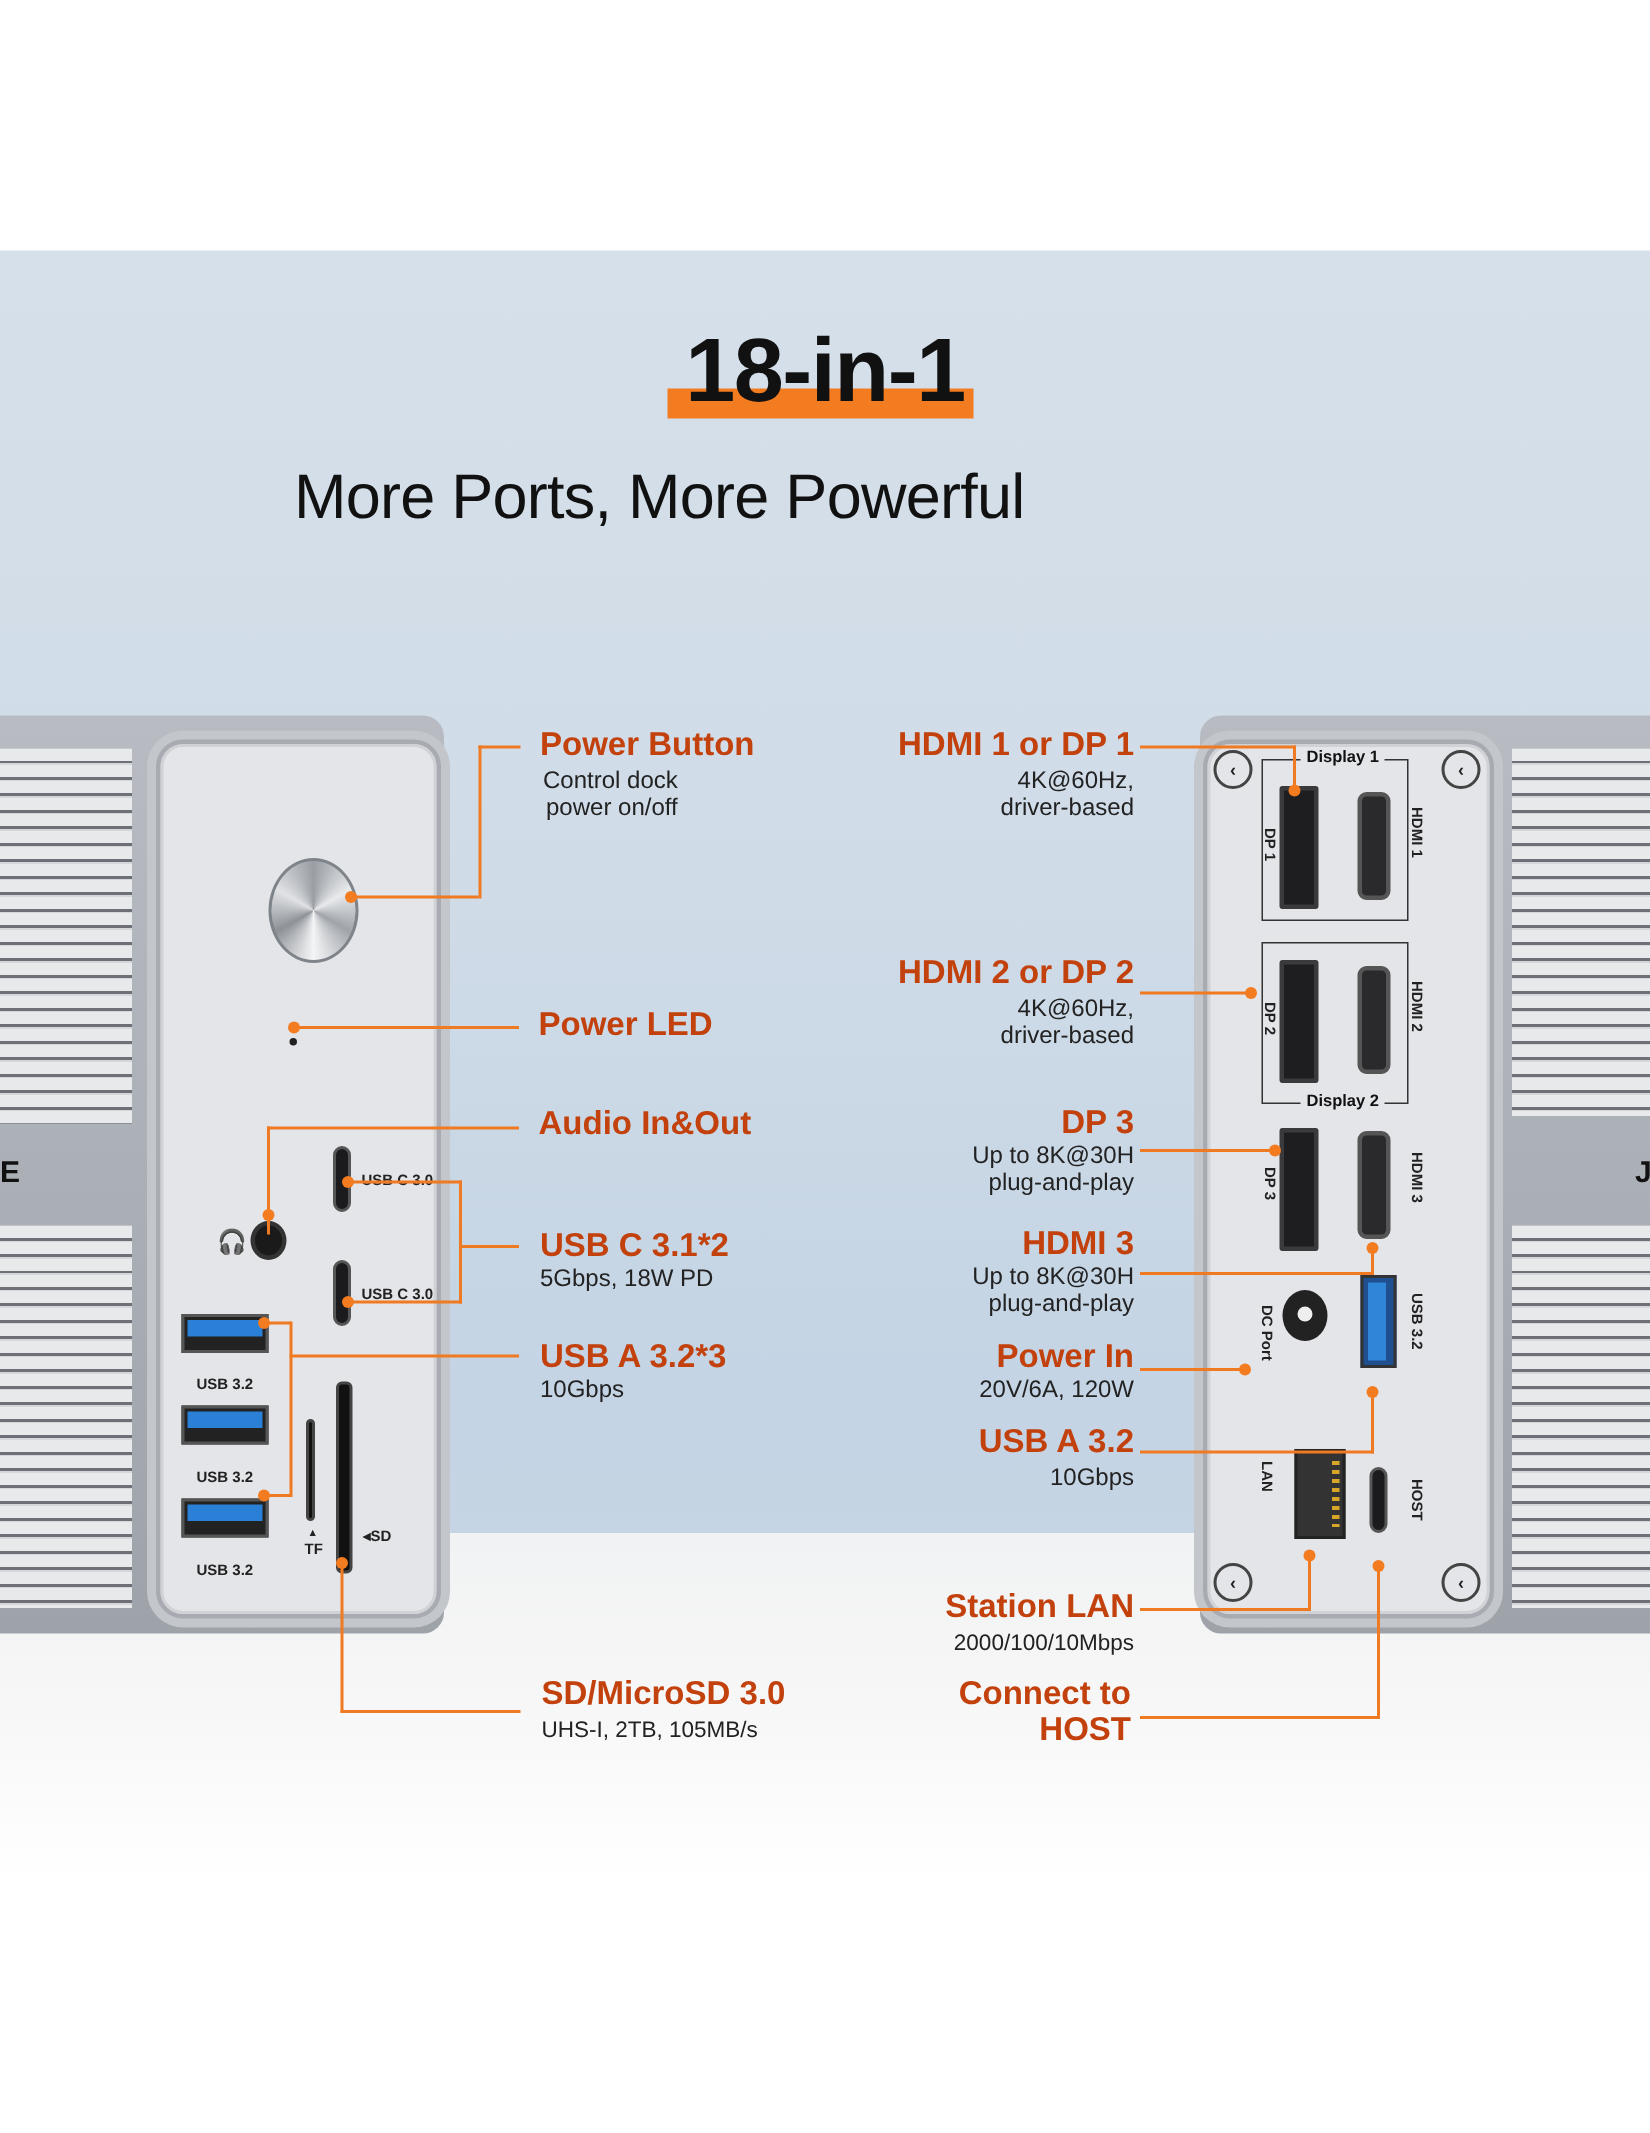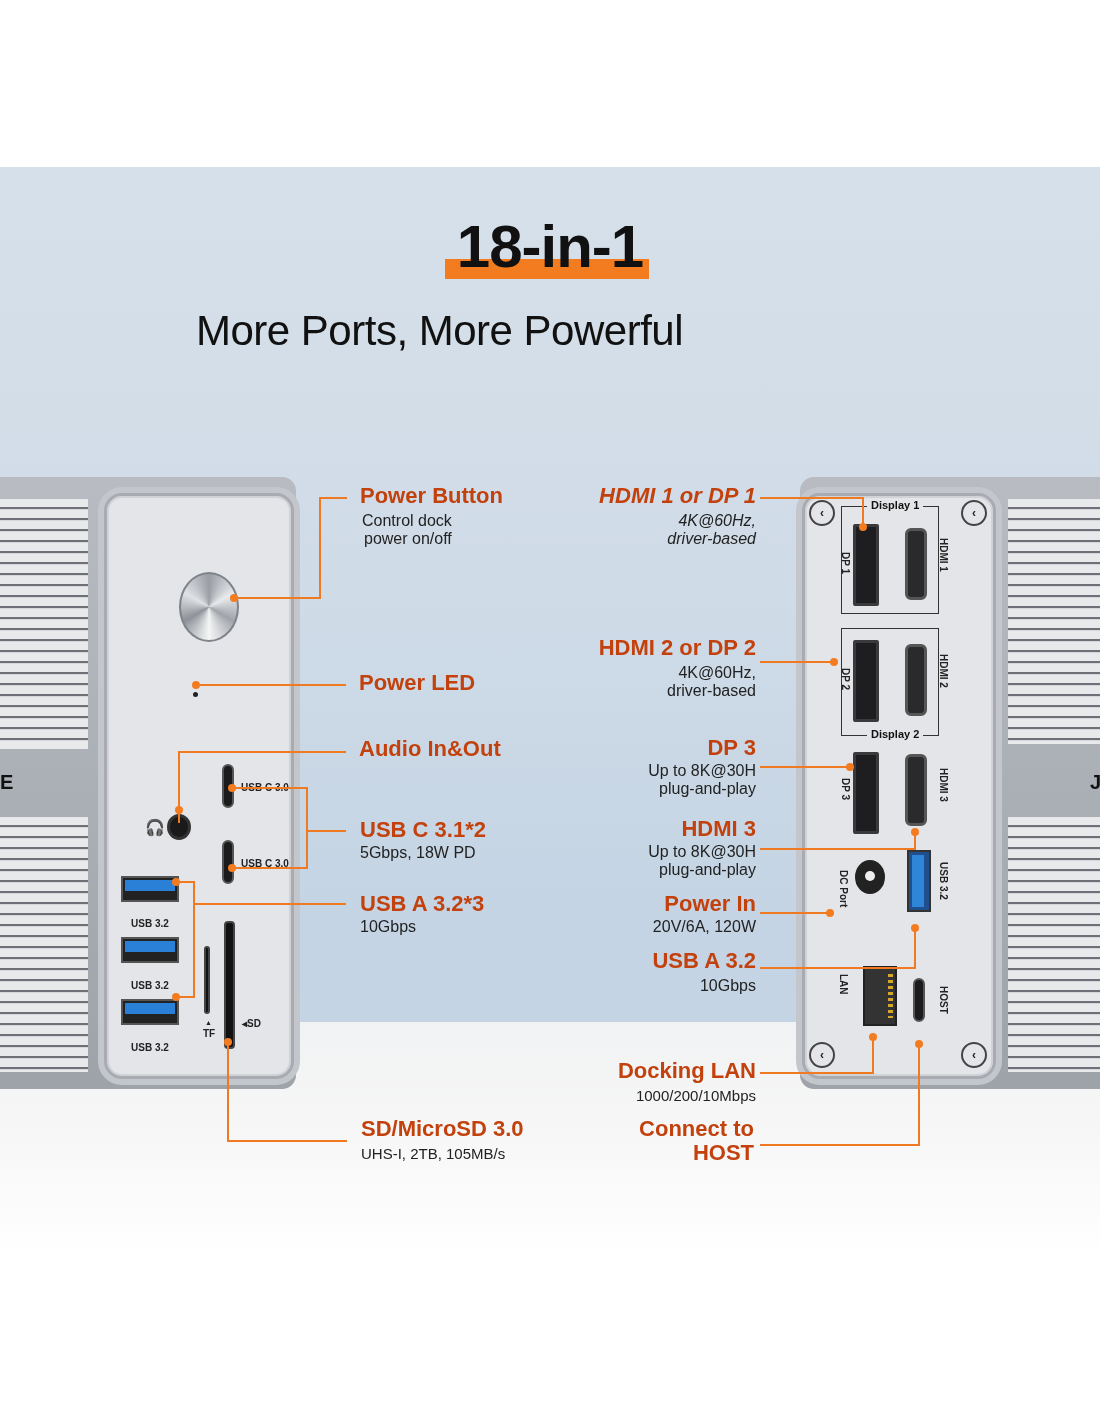--- a/index.html
+++ b/index.html
@@ -221,21 +221,21 @@
 </div>
 <div class="label" style="left:360px;top:892px;">
   <div class="h">USB A 3.2*3</div>
   <div class="s" style="margin-top:2px;">10Gbps</div>
 </div>
 <div class="label" style="left:361px;top:1117px;">
   <div class="h">SD/MicroSD 3.0</div>
   <div class="s" style="margin-top:4px;font-size:15px;">UHS-I, 2TB, 105MB/s</div>
 </div>
 
-<div class="label right" style="right:344px;top:484px;font-style:italic;">
+<div class="label right" style="right:344px;top:484px;">
   <div class="h">HDMI 1 or DP 1</div>
   <div class="s" style="margin-top:4px;">4K@60Hz,</div>
   <div class="s">driver-based</div>
 </div>
 <div class="label right" style="right:344px;top:636px;">
   <div class="h">HDMI 2 or DP 2</div>
   <div class="s" style="margin-top:4px;">4K@60Hz,</div>
   <div class="s">driver-based</div>
 </div>
 <div class="label right" style="right:344px;top:736px;">
@@ -250,19 +250,19 @@
 </div>
 <div class="label right" style="right:344px;top:892px;">
   <div class="h">Power In</div>
   <div class="s" style="margin-top:2px;text-align:center;">20V/6A, 120W</div>
 </div>
 <div class="label right" style="right:344px;top:949px;">
   <div class="h">USB A 3.2</div>
   <div class="s" style="margin-top:4px;">10Gbps</div>
 </div>
 <div class="label right" style="right:344px;top:1059px;">
-  <div class="h">Docking LAN</div>
-  <div class="s" style="margin-top:4px;font-size:15px;">1000/200/10Mbps</div>
+  <div class="h">Station LAN</div>
+  <div class="s" style="margin-top:4px;font-size:15px;">2000/100/10Mbps</div>
 </div>
 <div class="label right" style="right:346px;top:1117px;">
   <div class="h">Connect to</div>
   <div class="h">HOST</div>
 </div>
 
 </body></html>

